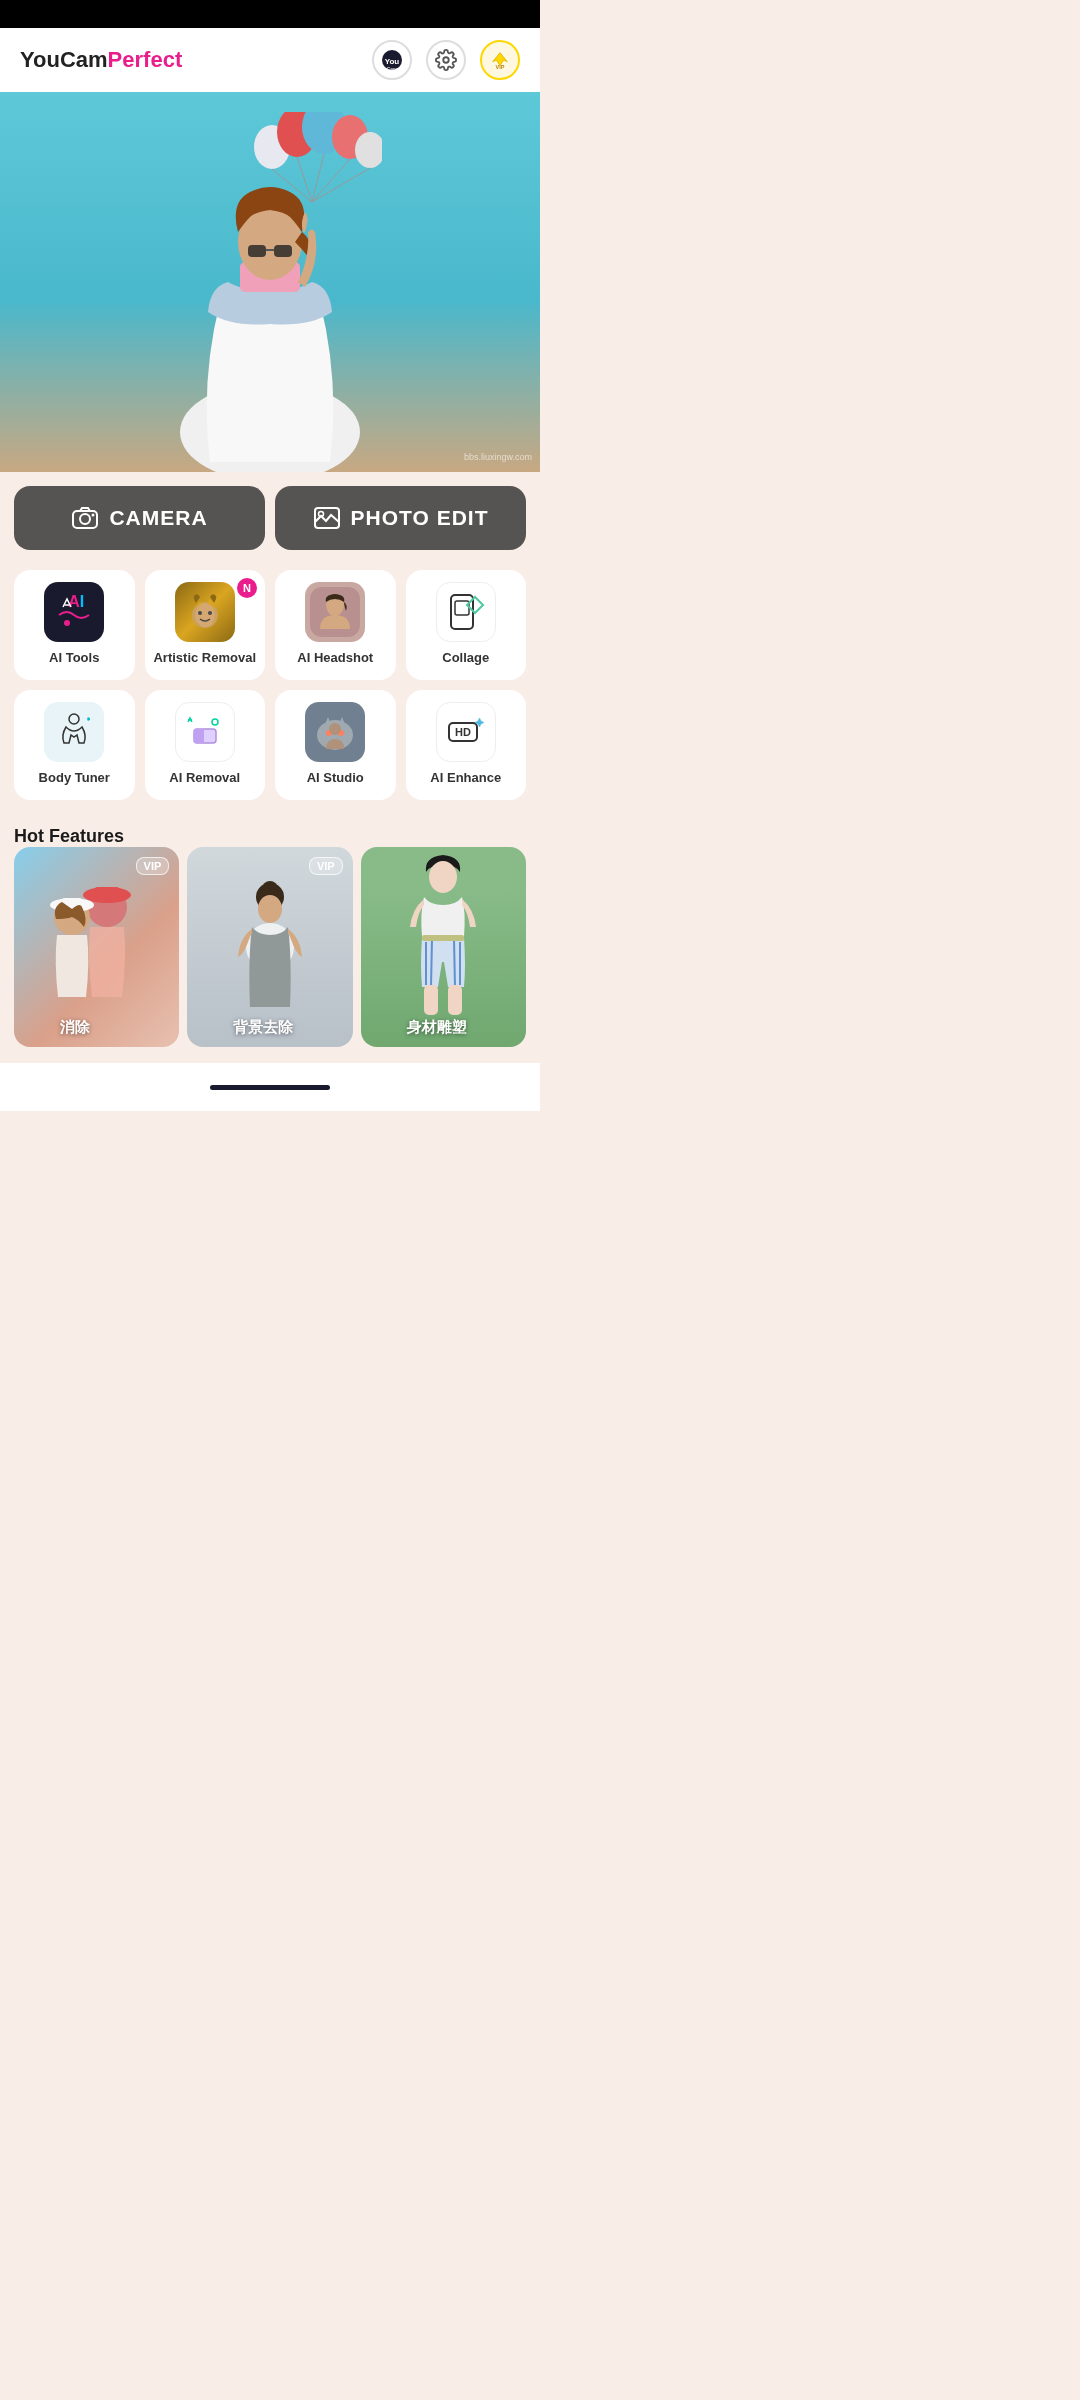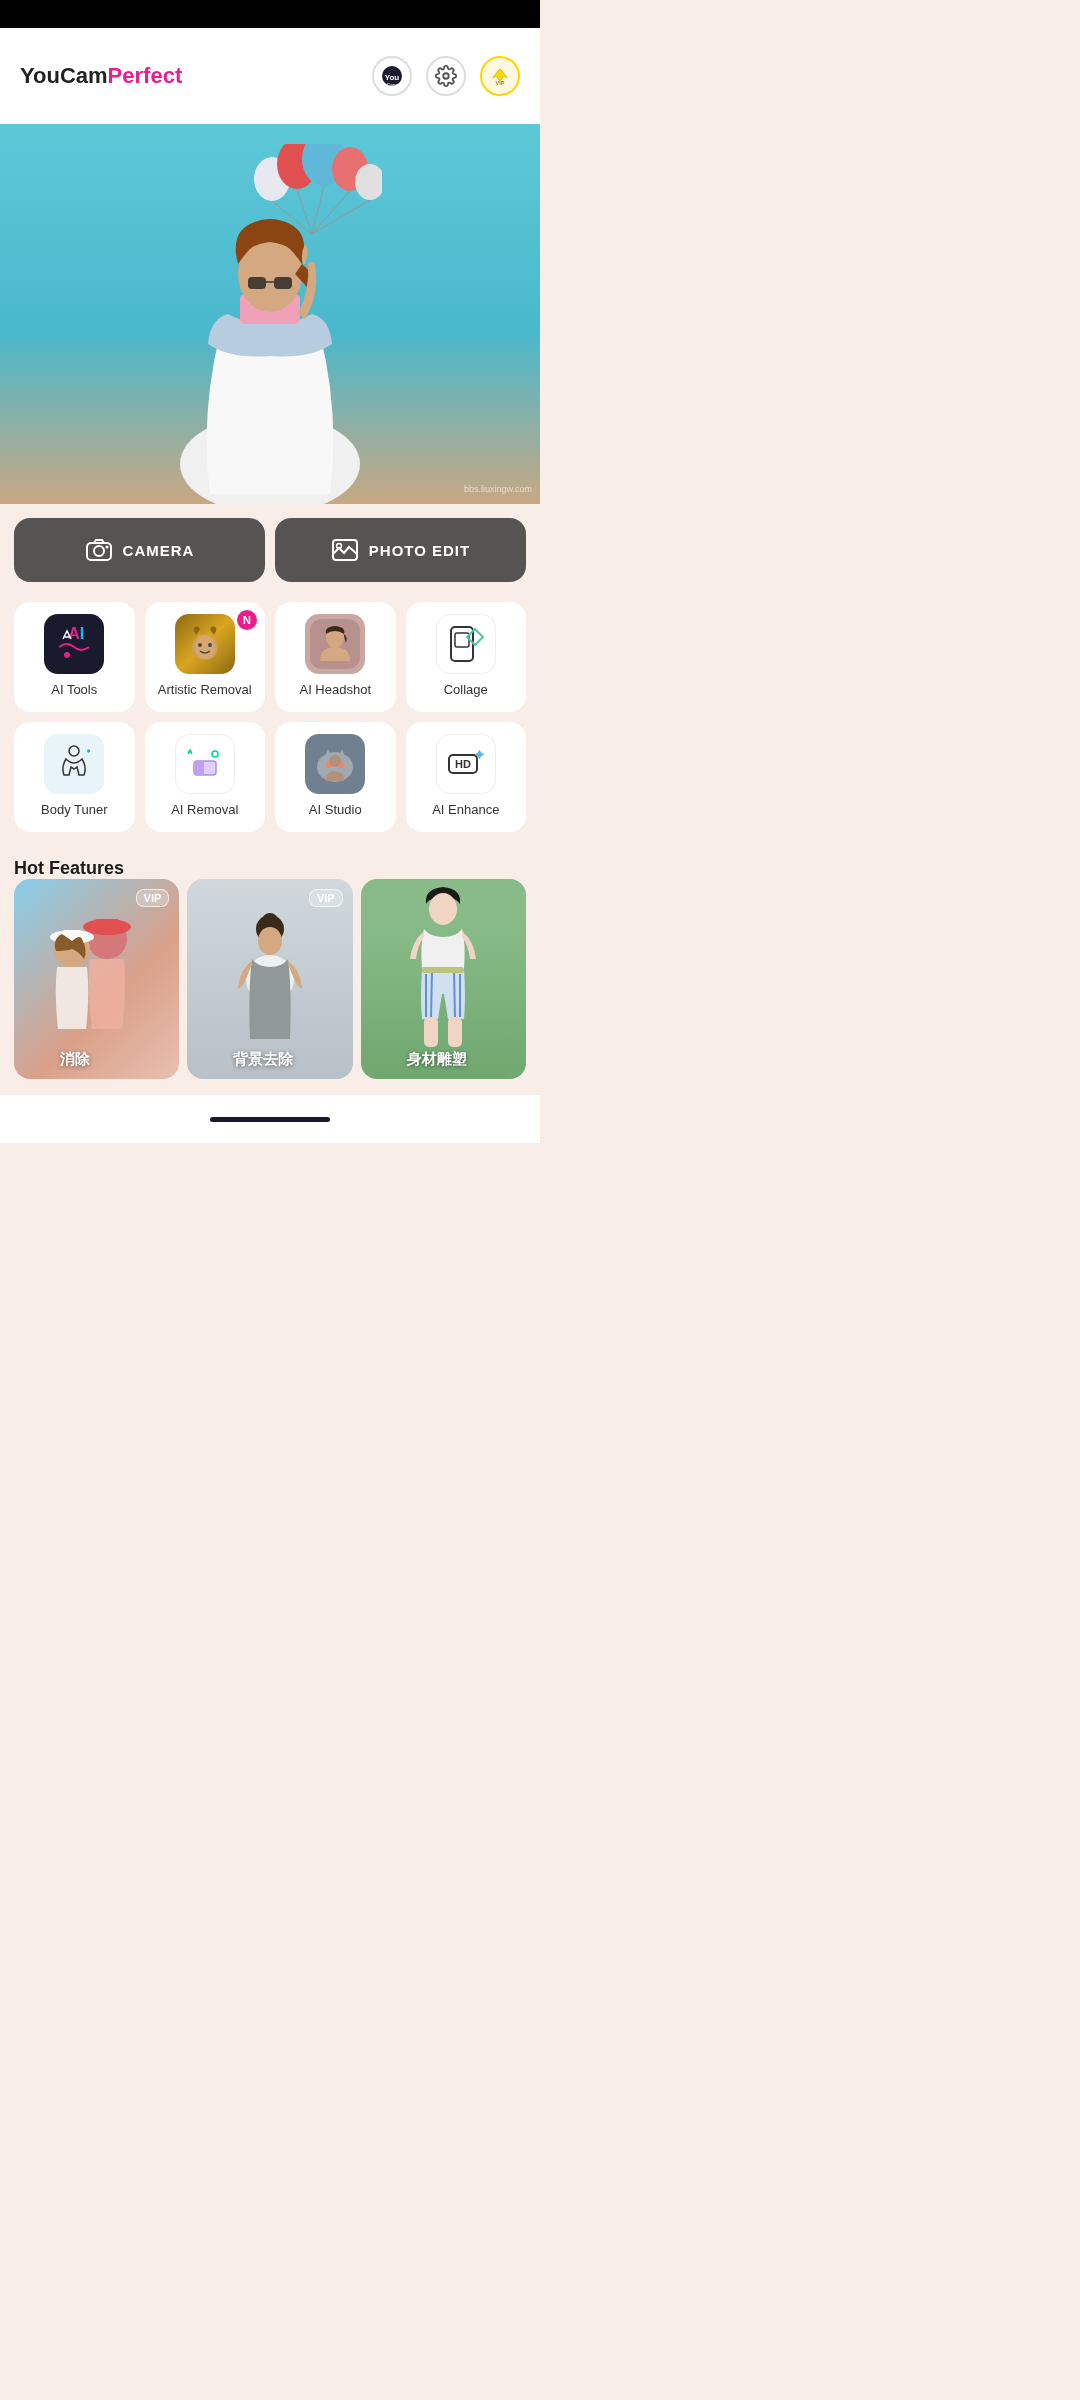--- a/index.html
+++ b/index.html
@@ -16,21 +16,21 @@
       height: 28px;
       background: #000;
       width: 100%;
     }
 
     
     .header {
       display: flex;
       align-items: center;
       justify-content: space-between;
-      padding: 28px 20px;
+      padding: 12px 20px;
       background: #fff;
     }
     .logo {
       display: flex;
       align-items: center;
     }
     .logo-you { color: #222; font-size: 22px; font-weight: 800; }
     .logo-cam { color: #222; font-size: 22px; font-weight: 800; }
     .logo-perfect { color: #e91e8c; font-size: 22px; font-weight: 800; }
     .header-icons { display: flex; align-items: center; gap: 14px; }
@@ -68,21 +68,21 @@
       flex: 1;
       display: flex;
       align-items: center;
       justify-content: center;
       gap: 10px;
       background: rgba(50,50,50,0.82);
       color: #fff;
       border: none;
       border-radius: 16px;
       padding: 18px 10px;
-      font-size: 15px;
+      font-size: 21px;
       font-weight: 700;
       cursor: pointer;
       letter-spacing: 1px;
     }
     .action-btn svg { flex-shrink: 0; }
 
     
     .feature-grid {
       display: grid;
       grid-template-columns: repeat(4, 1fr);
@@ -104,21 +104,21 @@
     }
     .feature-icon {
       width: 60px; height: 60px;
       border-radius: 14px;
       margin-bottom: 8px;
       display: flex; align-items: center; justify-content: center;
       overflow: hidden;
     }
     .feature-label {
       font-size: 13px;
-      font-weight: 400;
+      font-weight: 700;
       color: #333;
       line-height: 1.3;
     }
     .badge-n {
       position: absolute;
       top: 8px; right: 8px;
       background: #e91e8c;
       color: #fff;
       font-size: 11px;
       font-weight: 700;

